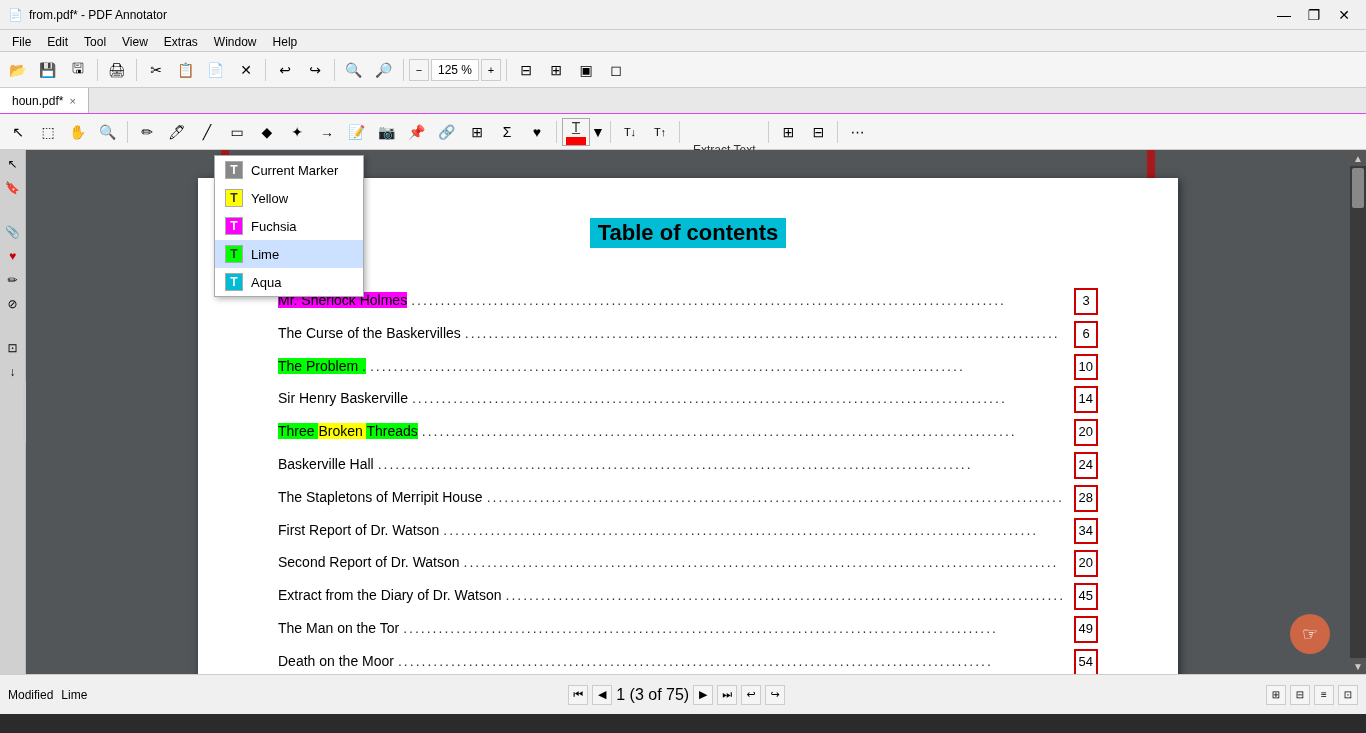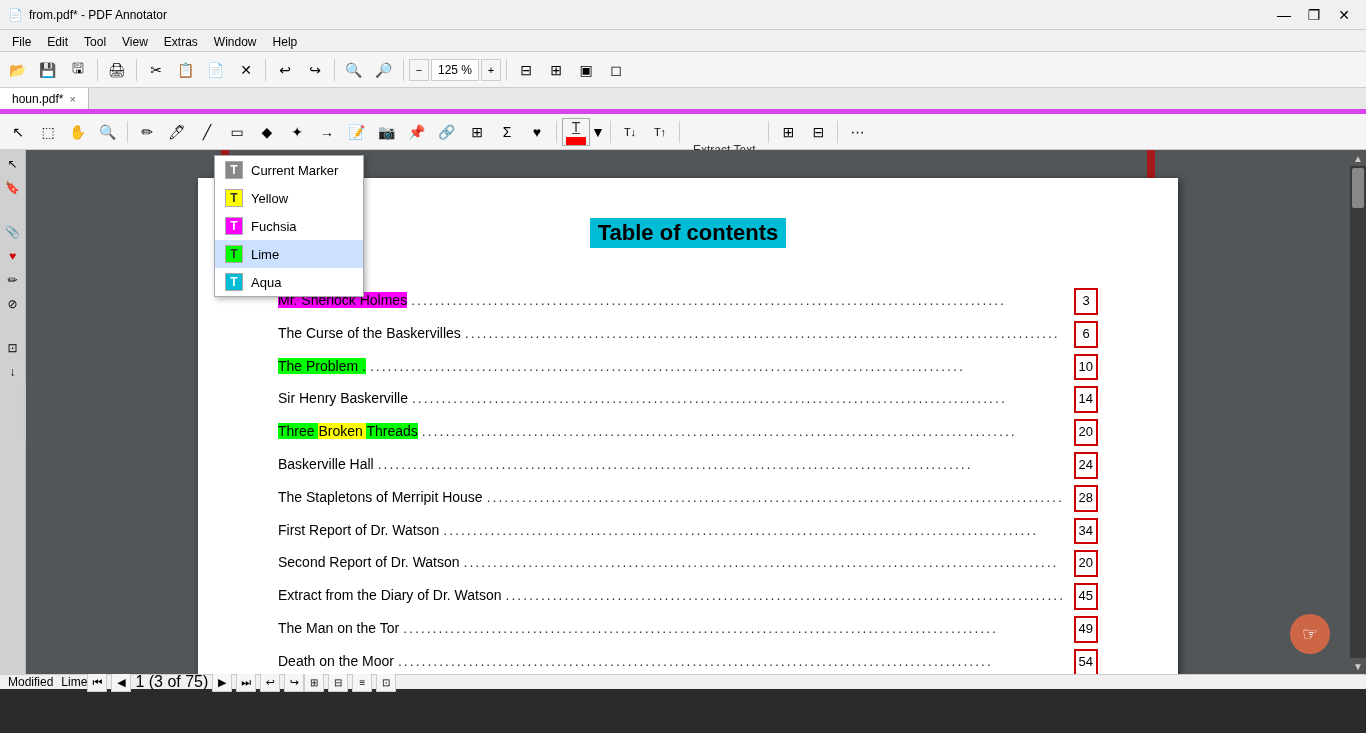--- a/index.html
+++ b/index.html
@@ -32,21 +32,21 @@
       cursor: pointer; display: flex; align-items: center; justify-content: center;
       font-size: 14px; border-radius: 2px;
     }
     .tb-sep { width: 1px; height: 22px; background: #ccc; margin: 0 3px; }
     .zoom-input { width: 48px; height: 22px; border: 1px solid #ccc; text-align: center; font-size: 12px; }
     .zoom-btn { width: 20px; height: 22px; border: 1px solid #ccc; background: #f5f5f5; cursor: pointer; font-size: 11px; }
 
     
     #tabbar {
       display: flex; align-items: center; background: #e8e8e8;
-      height: 26px; border-bottom: 5px solid #d946ef;
+      height: 26px; border-bottom: 1px solid #d946ef;
     }
     .tab {
       display: flex; align-items: center; padding: 0 12px; height: 100%;
       background: #d0d0d0; border-right: 1px solid #bbb; font-size: 12px;
       cursor: pointer; gap: 6px;
     }
     .tab.active { background: #fff; }
     .tab-close { font-size: 11px; cursor: pointer; color: #666; }
 
     
@@ -134,22 +134,22 @@
     #right-scrollbar {
       width: 16px; background: #3a3a3a; display: flex; flex-direction: column;
       align-items: center;
     }
     .scroll-arrow { width: 16px; height: 16px; background: #555; display: flex; align-items: center; justify-content: center; cursor: pointer; font-size: 10px; color: #ccc; }
     .scroll-track { flex: 1; background: #3a3a3a; width: 100%; position: relative; }
     .scroll-thumb { width: 12px; height: 40px; background: #888; border-radius: 2px; margin: 2px auto; cursor: pointer; }
 
     
     #statusbar {
-      display: flex; align-items: center; 
-      background: #f0f0f0; height: 15px; padding: 0 8px;
+      display: flex; align-items: center; justify-content: space-between;
+      background: #f0f0f0; height: 40px; padding: 0 8px;
       border-top: 1px solid #ccc; font-size: 12px;
     }
     #statusbar-left { display: flex; align-items: center; gap: 8px; }
     #statusbar-center { display: flex; align-items: center; gap: 4px; }
     #statusbar-right { display: flex; align-items: center; gap: 4px; }
     .nav-btn { width: 20px; height: 20px; border: 1px solid #ccc; background: #f5f5f5; cursor: pointer; display: flex; align-items: center; justify-content: center; font-size: 11px; }
     .page-info { font-size: 16px; }
     .view-btn { width: 20px; height: 20px; border: 1px solid #ccc; background: #f5f5f5; cursor: pointer; display: flex; align-items: center; justify-content: center; font-size: 10px; }
 
     

